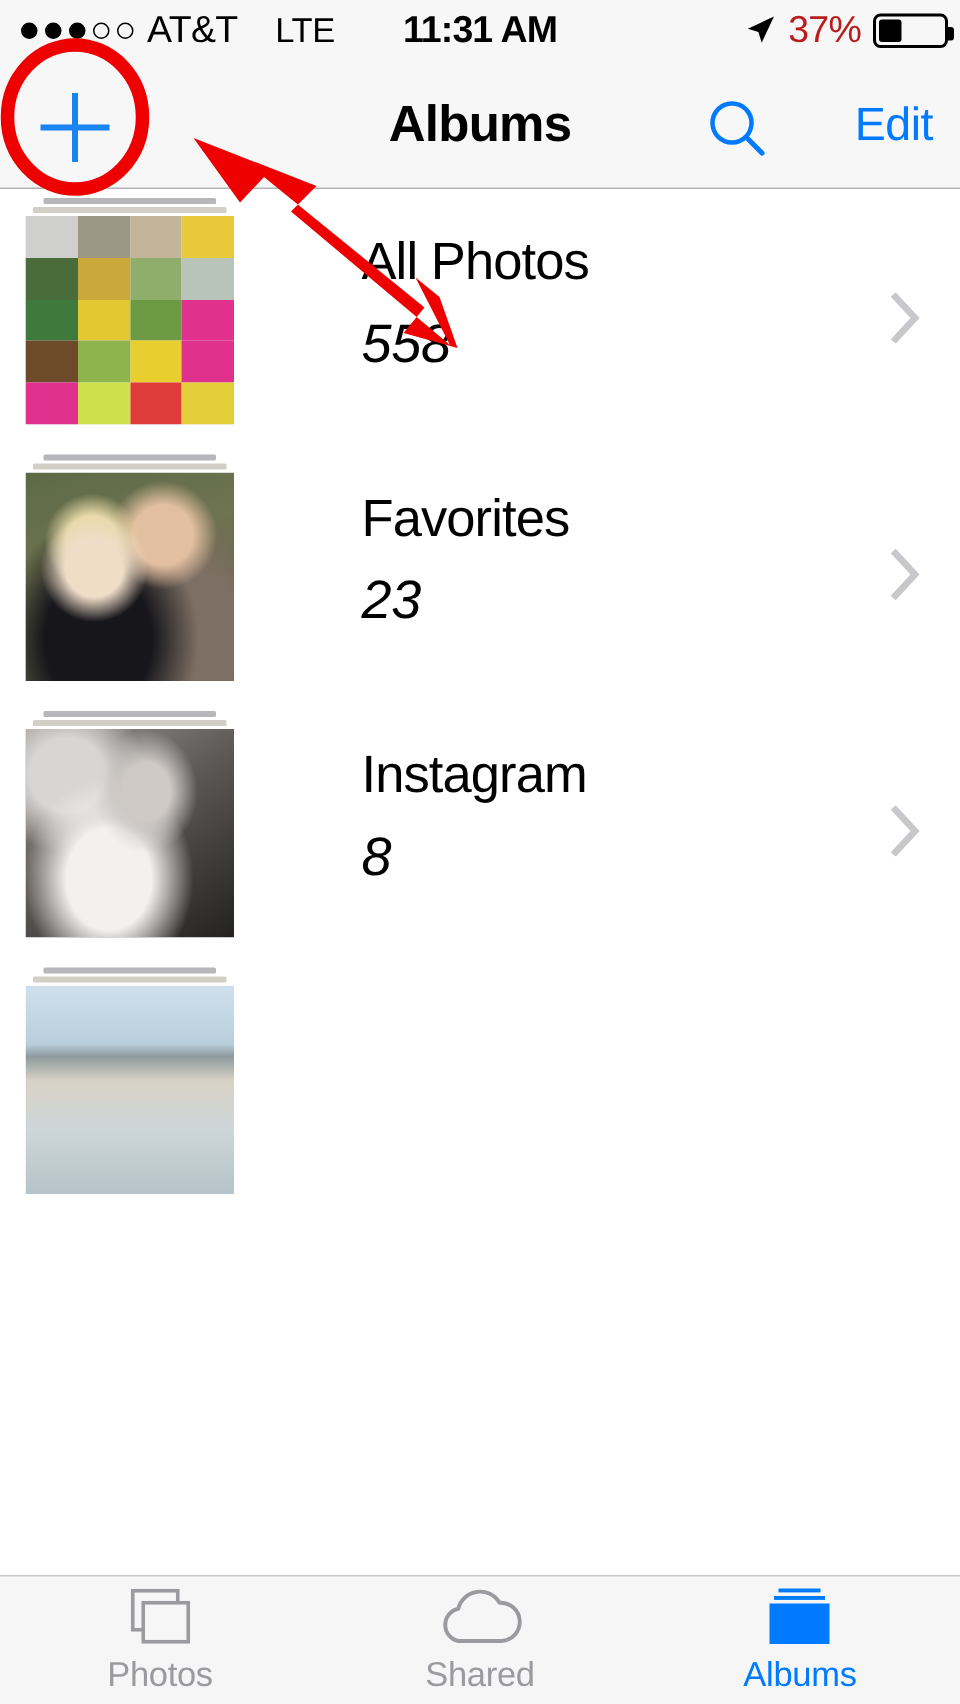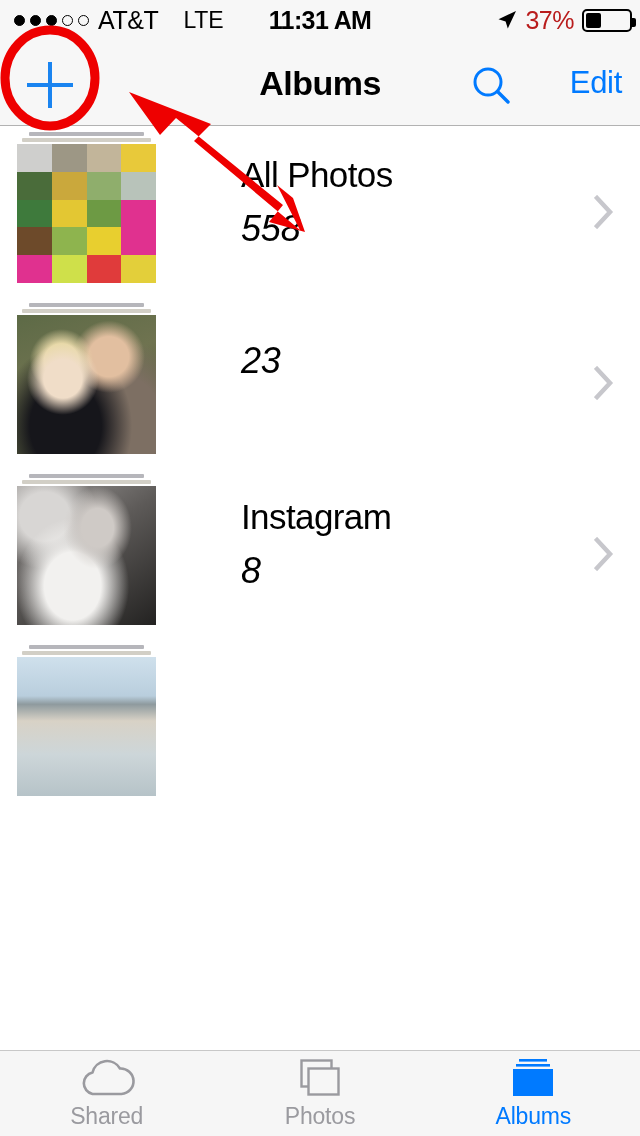--- a/index.html
+++ b/index.html
@@ -371,20 +371,21 @@
     </div>
     <div class="album-row">
       <div class="thumb-wrap">
         <div class="stack-bar b1" style="background: rgb(182, 182, 187);"></div>
         <div class="stack-bar b2" style="background: rgb(210, 207, 198);"></div>
         <div class="thumb">
           <div style="width: 139px; height: 139px; background: radial-gradient(circle at 33% 46%, rgb(240, 221, 200) 16%, rgba(240, 221, 200, 0) 30%), radial-gradient(circle at 32% 33%, rgb(232, 217, 168) 13%, rgba(232, 217, 168, 0) 24%), radial-gradient(circle at 66% 30%, rgb(226, 191, 160) 15%, rgba(226, 191, 160, 0) 27%), radial-gradient(at 35% 80%, rgb(22, 22, 27) 28%, rgba(22, 22, 27, 0) 52%), radial-gradient(at 72% 78%, rgb(125, 111, 99) 32%, rgba(125, 111, 99, 0) 56%), linear-gradient(160deg, rgb(93, 106, 70) 0%, rgb(111, 115, 80) 40%, rgb(75, 82, 54) 100%);"></div>
         </div>
       </div>
       <div class="row-text">
+        <div class="row-title">Favorites</div>
         <div class="row-count">23</div>
       </div>
       <span class="chevron"><svg width="20" height="34" viewBox="0 0 20 34">
           <polyline points="3,3 16,17 3,31" fill="none" stroke="#c7c7cc" stroke-width="4.5" stroke-linecap="square" stroke-linejoin="miter"></polyline>
         </svg></span>
     </div>
     <div class="album-row">
       <div class="thumb-wrap">
         <div class="stack-bar b1" style="background: rgb(182, 182, 187);"></div>
         <div class="stack-bar b2" style="background: rgb(210, 207, 198);"></div>
@@ -411,34 +412,34 @@
       <div class="row-text">
         <div class="row-title"></div>
         <div class="row-count"></div>
       </div>
     </div>
   </div>
 
 <div id="tab-bar">
   <div class="tab-item">
     <span class="tab-icon">
-      <svg width="58" height="40" viewBox="0 0 58 40">
-        <path d="M14.5 36 A11 11 0 0 1 14.5 14.5 A15 15 0 0 1 42 10.5 A12.5 12.5 0 0 1 43.5 36 Z" fill="none" stroke="#9a9a9f" stroke-width="2.6" stroke-linejoin="round"></path>
-      </svg>
-    </span>
-    <span class="tab-label">Shared</span>
-  </div>
-  <div class="tab-item">
-    <span class="tab-icon">
       <svg width="44" height="42" viewBox="0 0 44 42">
         <rect x="3.5" y="3.5" width="30" height="26" fill="none" stroke="#9a9a9f" stroke-width="2.4"></rect>
         <rect x="10.5" y="11.5" width="30" height="26" fill="#f6f6f6" stroke="#9a9a9f" stroke-width="2.4"></rect>
       </svg>
     </span>
     <span class="tab-label">Photos</span>
+  </div>
+  <div class="tab-item">
+    <span class="tab-icon">
+      <svg width="58" height="40" viewBox="0 0 58 40">
+        <path d="M14.5 36 A11 11 0 0 1 14.5 14.5 A15 15 0 0 1 42 10.5 A12.5 12.5 0 0 1 43.5 36 Z" fill="none" stroke="#9a9a9f" stroke-width="2.6" stroke-linejoin="round"></path>
+      </svg>
+    </span>
+    <span class="tab-label">Shared</span>
   </div>
   <div class="tab-item active">
     <span class="tab-icon">
       <svg width="54" height="42" viewBox="0 0 54 42">
         <rect x="13" y="2" width="28" height="2.6" fill="#007aff"></rect>
         <rect x="10" y="7" width="34" height="2.6" fill="#007aff"></rect>
         <rect x="7" y="12" width="40" height="27" fill="#007aff"></rect>
       </svg>
     </span>
     <span class="tab-label">Albums</span>

